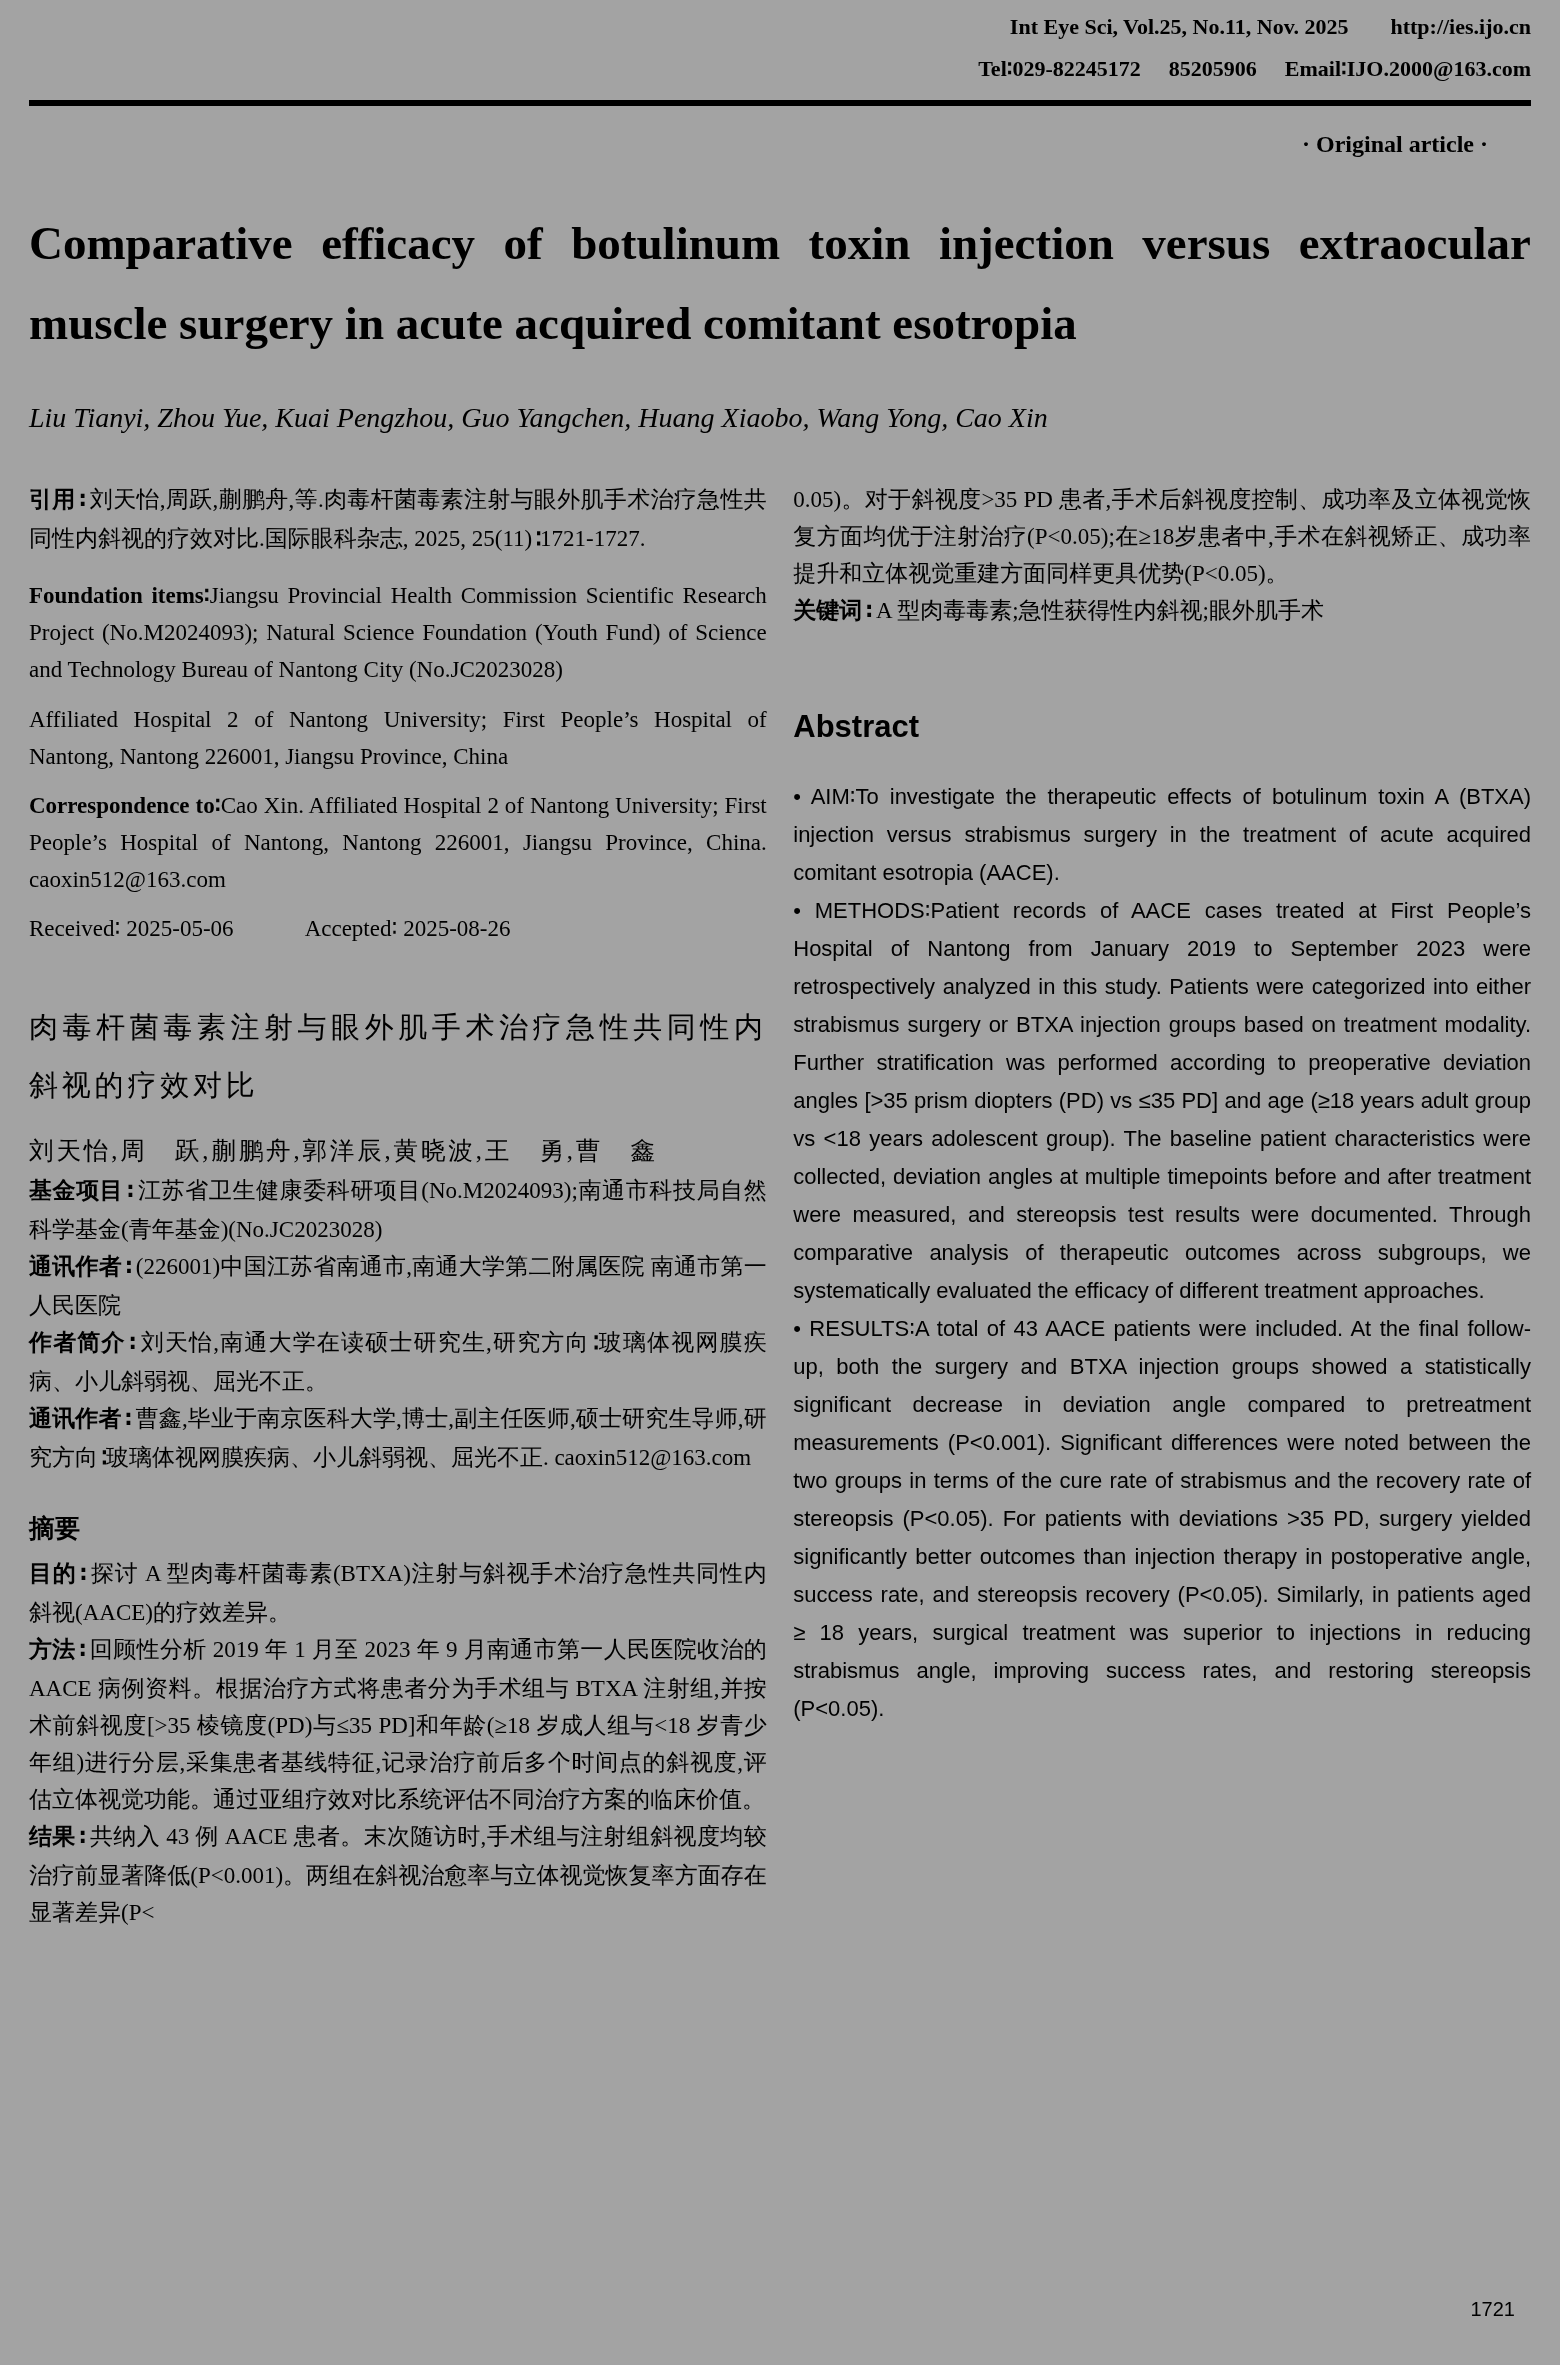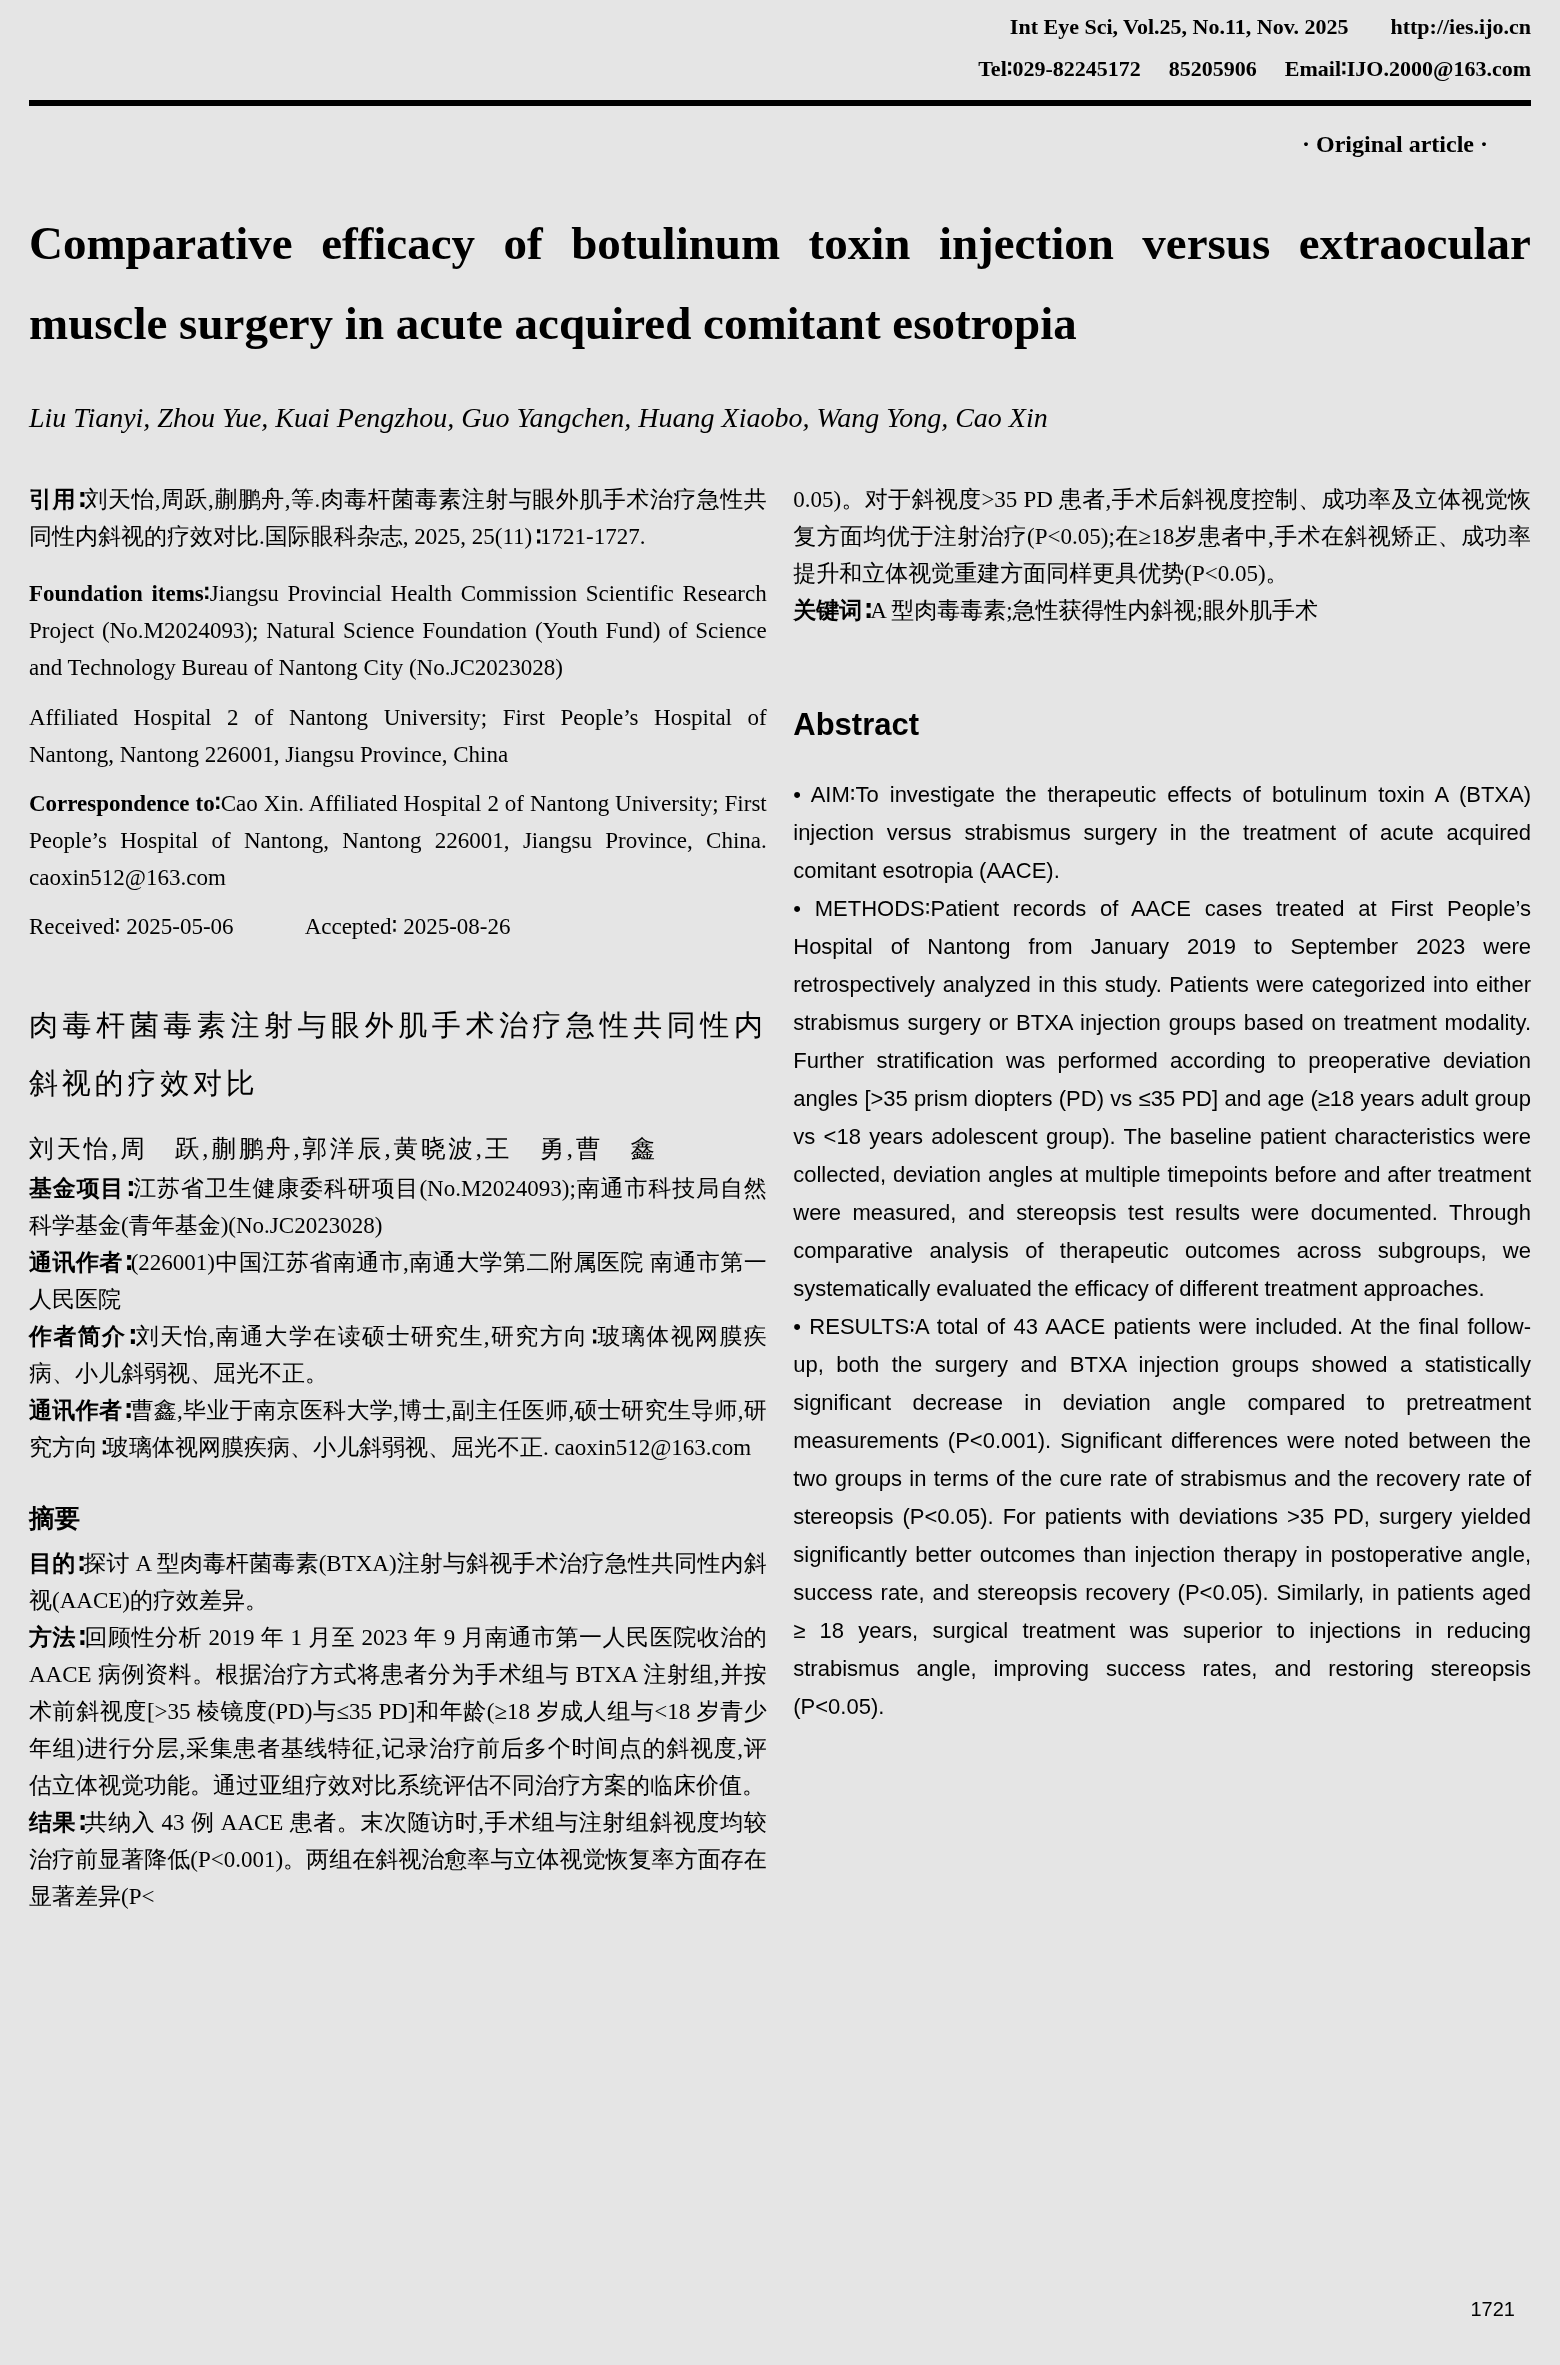--- a/index.html
+++ b/index.html
@@ -1,21 +1,21 @@
 <!DOCTYPE html>
 <html style="font-size:7.6px"><head>
 <meta charset="utf-8">
 <style>
   html, body { margin: 0; padding: 0; background: #888; }
   .page {
     position: relative;
     width: 1560px;
     height: 2366px;
     margin: 0 auto;
-    background: #e5e5e5;
+    background: #a3a3a3;
     color: #000000;
     overflow: hidden;
     font-family: "Liberation Serif", "DejaVu Serif", serif;
   }
   .inner { padding: 0 29px; }
 
   
   .header-block {
     padding-top: 16px;
     text-align: right;
@@ -64,21 +64,21 @@
   .col { flex: 1 1 0; min-width: 0; }
 
   .p {
     font-size: 23px;
     line-height: 37px;
     text-align: justify;
     margin: 0;
   }
   .lab-cn {
     font-weight: bold;
-    font-family: Liberation Serif, serif;
+    font-family: Liberation Mono, monospace;
     margin-top: 40px;
   }
   .lab-en { font-weight: bold; }
 
   .gap-sm { margin-top: 20px; }
   .gap-md { margin-top: 12.3px; }
 
   .cn-title {
     margin-top: 51px;
     font-weight: normal;

